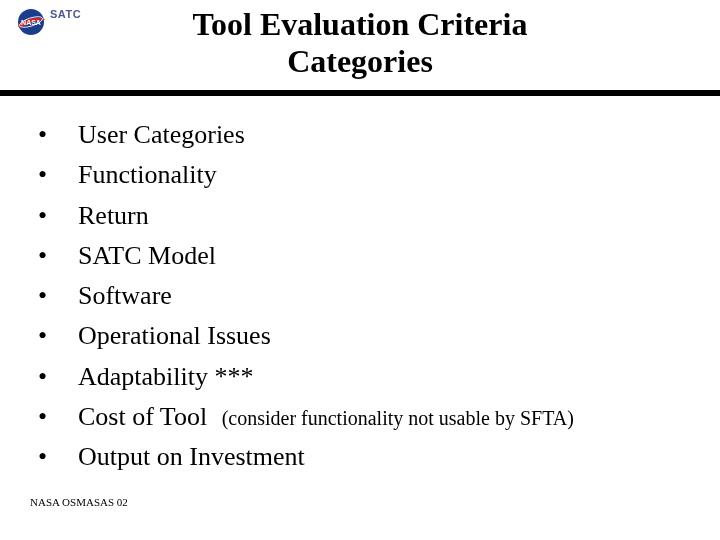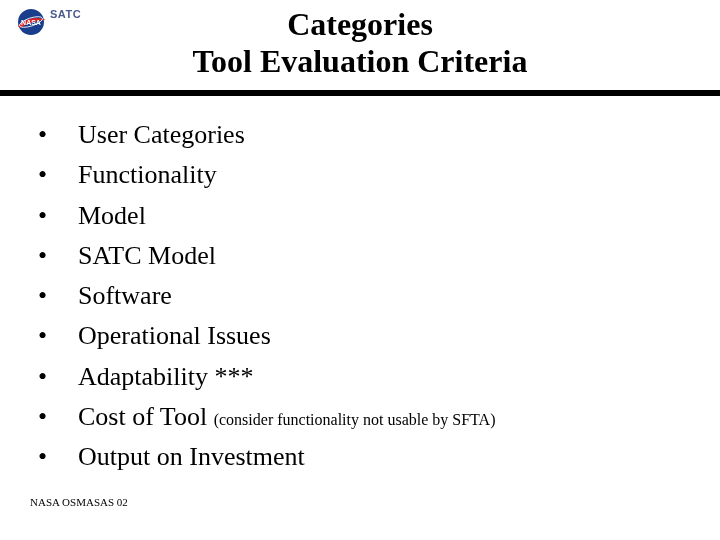--- a/index.html
+++ b/index.html
@@ -83,21 +83,22 @@
   .bullet-dot {
     width: 40px;
     flex: 0 0 40px;
     text-align: left;
     padding-left: 8px;
   }
   .bullet-text {
     flex: 1;
   }
   .paren {
-    font-size: 16px;
+    font-size: 20px;
+    margin-left: 8px;
   }
   .footer {
     position: absolute;
     bottom: 32px;
     left: 30px;
     font-size: 11px;
   }
 </style>
 </head>
 <body>
@@ -113,22 +114,22 @@
             <path d="M2 18 Q15 6 30 12 Q18 12 4 20 Z" fill="#d22"></path>
             <ellipse cx="15" cy="14" rx="12" ry="4" fill="none" stroke="#fff" stroke-width="0.8" transform="rotate(-18 15 14)"></ellipse>
             <text x="15" y="17" text-anchor="middle" font-family="Arial" font-size="7" font-weight="bold" fill="#fff">NASA</text>
           </svg>
         </span>
         <span class="logo-satc">SATC</span>
       </div>
     </div>
 
     <div class="title">
+      <div>Tool Evaluation Criteria</div>
       <div>Categories</div>
-      <div>Tool Evaluation Criteria</div>
     </div>
   </div>
 
   <div class="rule"></div>
 
   <div class="body">
     <ul class="bullets">
       <li>
         <span class="bullet-dot">•</span>
         <span class="bullet-text">
@@ -137,21 +138,21 @@
       </li>
       <li>
         <span class="bullet-dot">•</span>
         <span class="bullet-text">
           <span>Functionality</span><span class="paren"></span>
         </span>
       </li>
       <li>
         <span class="bullet-dot">•</span>
         <span class="bullet-text">
-          <span>Model</span><span class="paren"></span>
+          <span>Return</span><span class="paren"></span>
         </span>
       </li>
       <li>
         <span class="bullet-dot">•</span>
         <span class="bullet-text">
           <span>SATC Model</span><span class="paren"></span>
         </span>
       </li>
       <li>
         <span class="bullet-dot">•</span>

